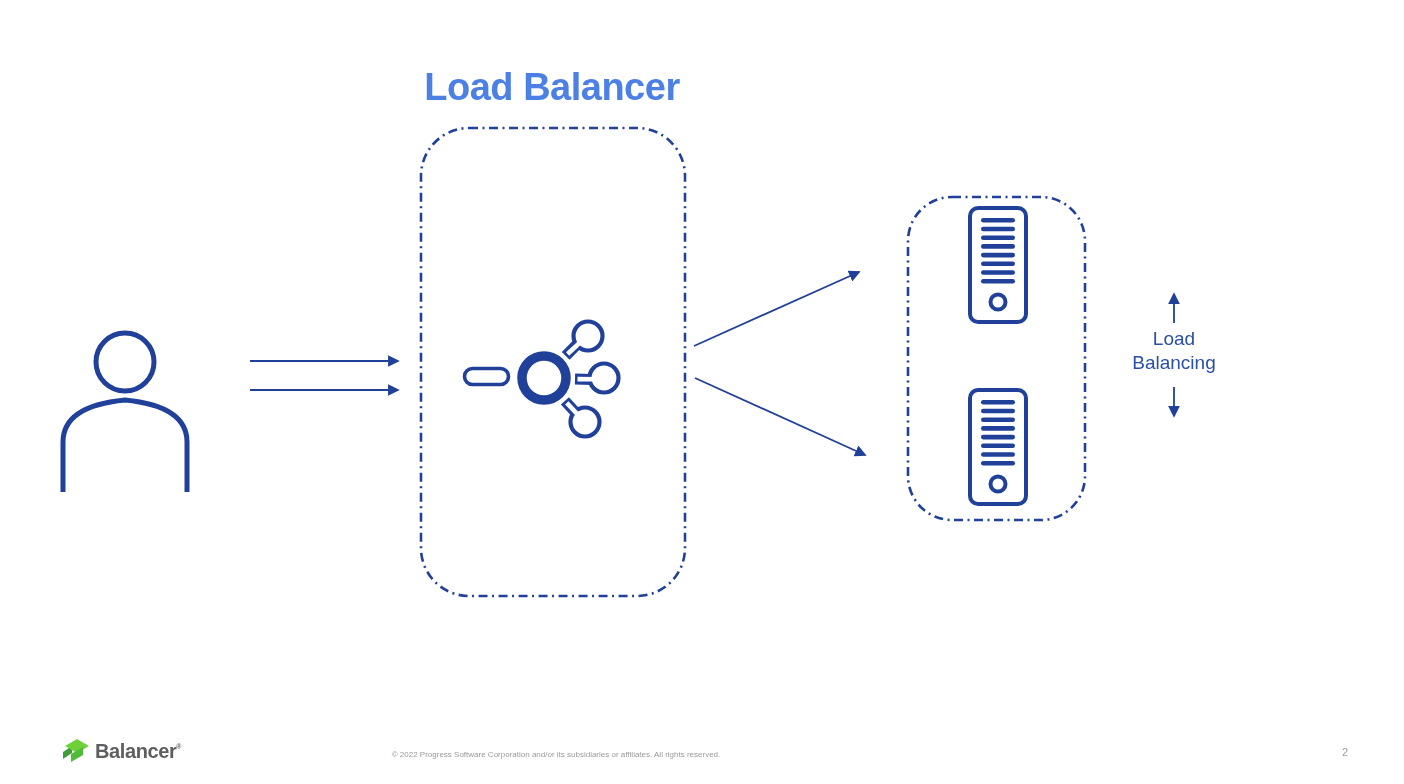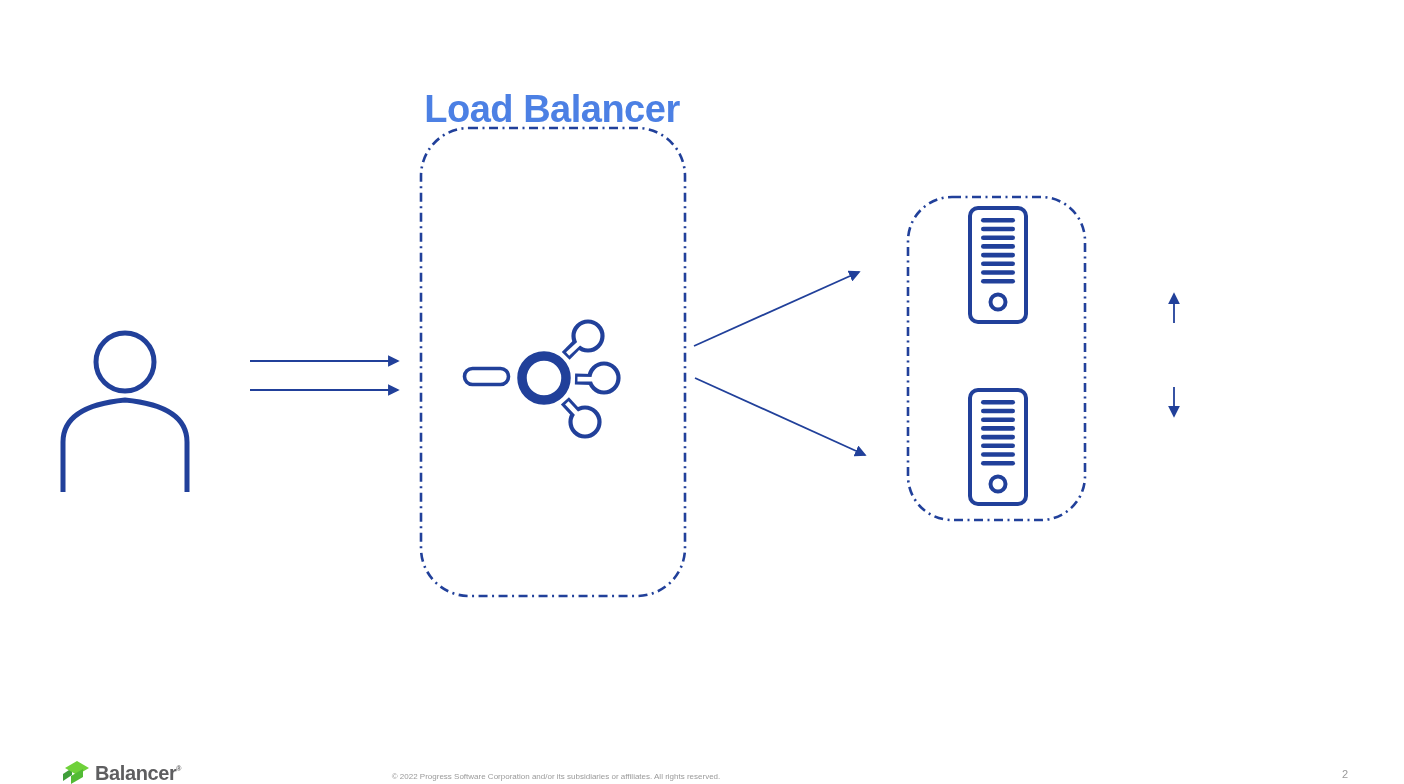--- a/index.html
+++ b/index.html
@@ -1,20 +1,20 @@
 <!DOCTYPE html>
 <html><head>
 <meta charset="utf-8">
 <style>
   html,body{margin:0;padding:0;background:#fff;}
   #slide{
     position:relative;width:1404px;height:784px;background:#ffffff;
     font-family:"Liberation Sans",sans-serif;overflow:hidden;
   }
-  .abs{position:absolute;margin-top:22px;}
+  .abs{position:absolute;}
   #diagram-svg{position:absolute;left:0;top:0;width:1404px;height:784px;}
   .slide-title{
     left:382px;top:66px;width:340px;text-align:center;
     font-size:38px;font-weight:bold;letter-spacing:-0.5px;color:#4c80e4;
   }
   .lb-label{
     left:1104px;top:327px;width:140px;text-align:center;
     font-size:19px;line-height:24px;color:#2a4fa5;
   }
   .footer-logo{
@@ -95,20 +95,24 @@
     <use href="#server-proto" x="968" y="388"></use>
 
     <g stroke-width="1.8" stroke="#21409a">
       <line x1="1174" y1="323" x2="1174" y2="294" marker-end="url(#arw)"></line>
       <line x1="1174" y1="387" x2="1174" y2="416" marker-end="url(#arw)"></line>
     </g>
   </svg>
 
   <div class="abs slide-title">Load Balancer</div>
 
+  <div class="abs lb-label">
+    <div>Load</div>
+    <div>Balancing</div>
+  </div>
 
   <div class="abs footer-logo">
     <svg width="28" height="26" viewBox="0 0 28 26">
       <path d="M1 14 L10 8 L10 15 L1 21 Z" fill="#3f9e3a"></path>
       <path d="M3 8 L15 1 L27 8 L15 15 Z" fill="#6fd13a"></path>
       <path d="M9 16 L21 9 L21 17 L9 24 Z" fill="#52bb35"></path>
     </svg>
     <span class="wordmark"><span>Balancer</span><sup>®</sup></span>
   </div>
 

